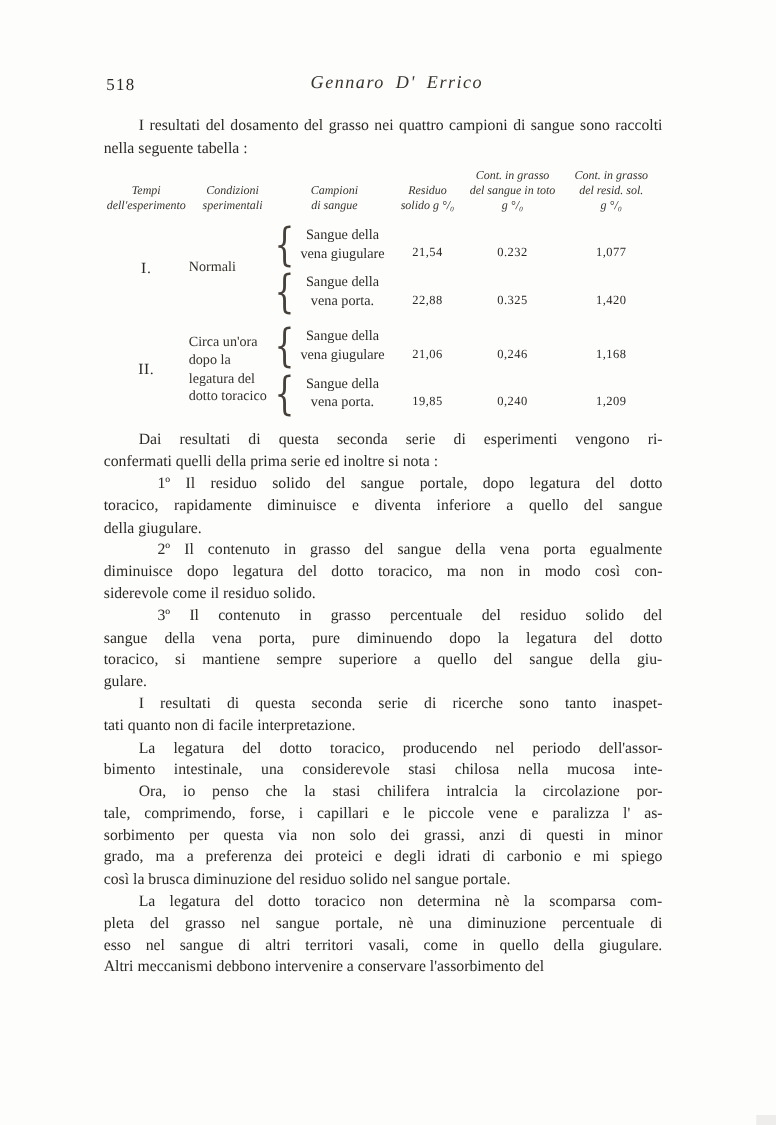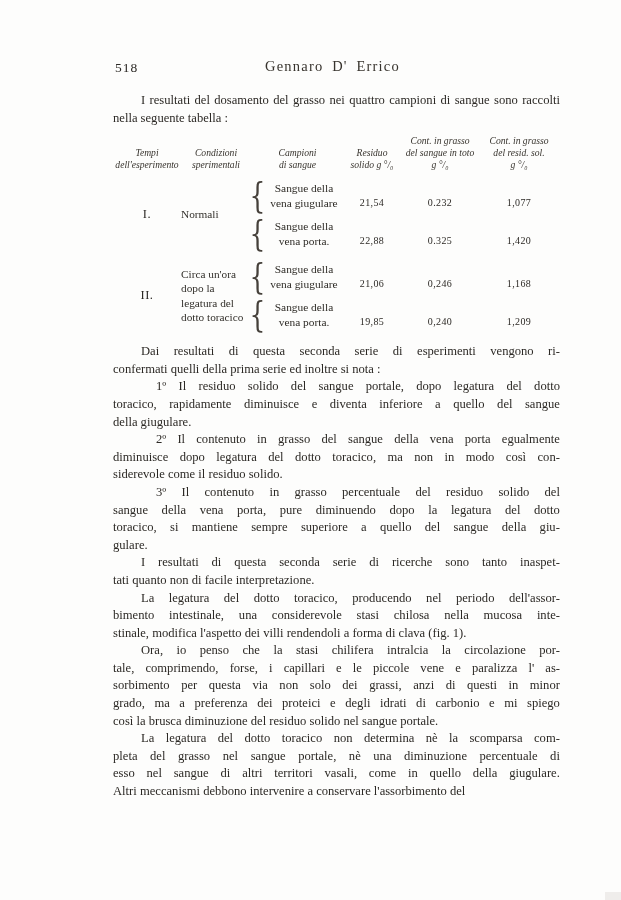--- a/index.html
+++ b/index.html
@@ -1,26 +1,26 @@
 <!DOCTYPE html>
 <html><head>
 <meta charset="utf-8">
 <style>
   html,body{margin:0;padding:0;}
   body{
     width:621px;height:900px;background:#fdfdfc;overflow:hidden;
     font-family:"Liberation Serif","DejaVu Serif",serif;color:#2c2925;
     position:relative;
   }
-  .page{box-sizing:border-box;width:621px;height:900px;padding:58px 69px 0 113px;position:relative;}
+  .page{box-sizing:border-box;width:621px;height:900px;padding:58px 69px 0 83px;position:relative;}
 
   
   .page-head{position:relative;height:20px;margin-bottom:14px;}
   .page-num{position:absolute;left:2px;top:2px;font-size:13.5px;letter-spacing:1px;}
-  .run-head{position:absolute;left:0;right:0;top:0;text-align:center;
+  .run-head{position:absolute;left:0;right:0;top:0;text-align:center;font-style:italic;
     font-size:14.5px;letter-spacing:1.2px;word-spacing:4px;color:#37332d;}
 
   
   .textcol{width:447px;}
   .para{margin:0;}
   .line{height:17.6px;line-height:17.6px;font-size:12.6px;white-space:nowrap;}
   .line.j{display:flex;justify-content:space-between;}
   .line.j span{flex:0 0 auto;}
   .line.ind{padding-left:28px;}
   .line.ind-item{padding-left:43px;justify-content:space-between;}
@@ -329,21 +329,20 @@
           <span>bimento</span>
           <span>intestinale,</span>
           <span>una</span>
           <span>considerevole</span>
           <span>stasi</span>
           <span>chilosa</span>
           <span>nella</span>
           <span>mucosa</span>
           <span>inte-</span>
         </div>
-        <div class="line ">stinale, modifica l'aspetto dei villi rendendoli a forma di clava (fig. 1).</div>
       </div>
       <div class="para">
         <div class="line j ind">
           <span>Ora,</span>
           <span>io</span>
           <span>penso</span>
           <span>che</span>
           <span>la</span>
           <span>stasi</span>
           <span>chilifera</span>

